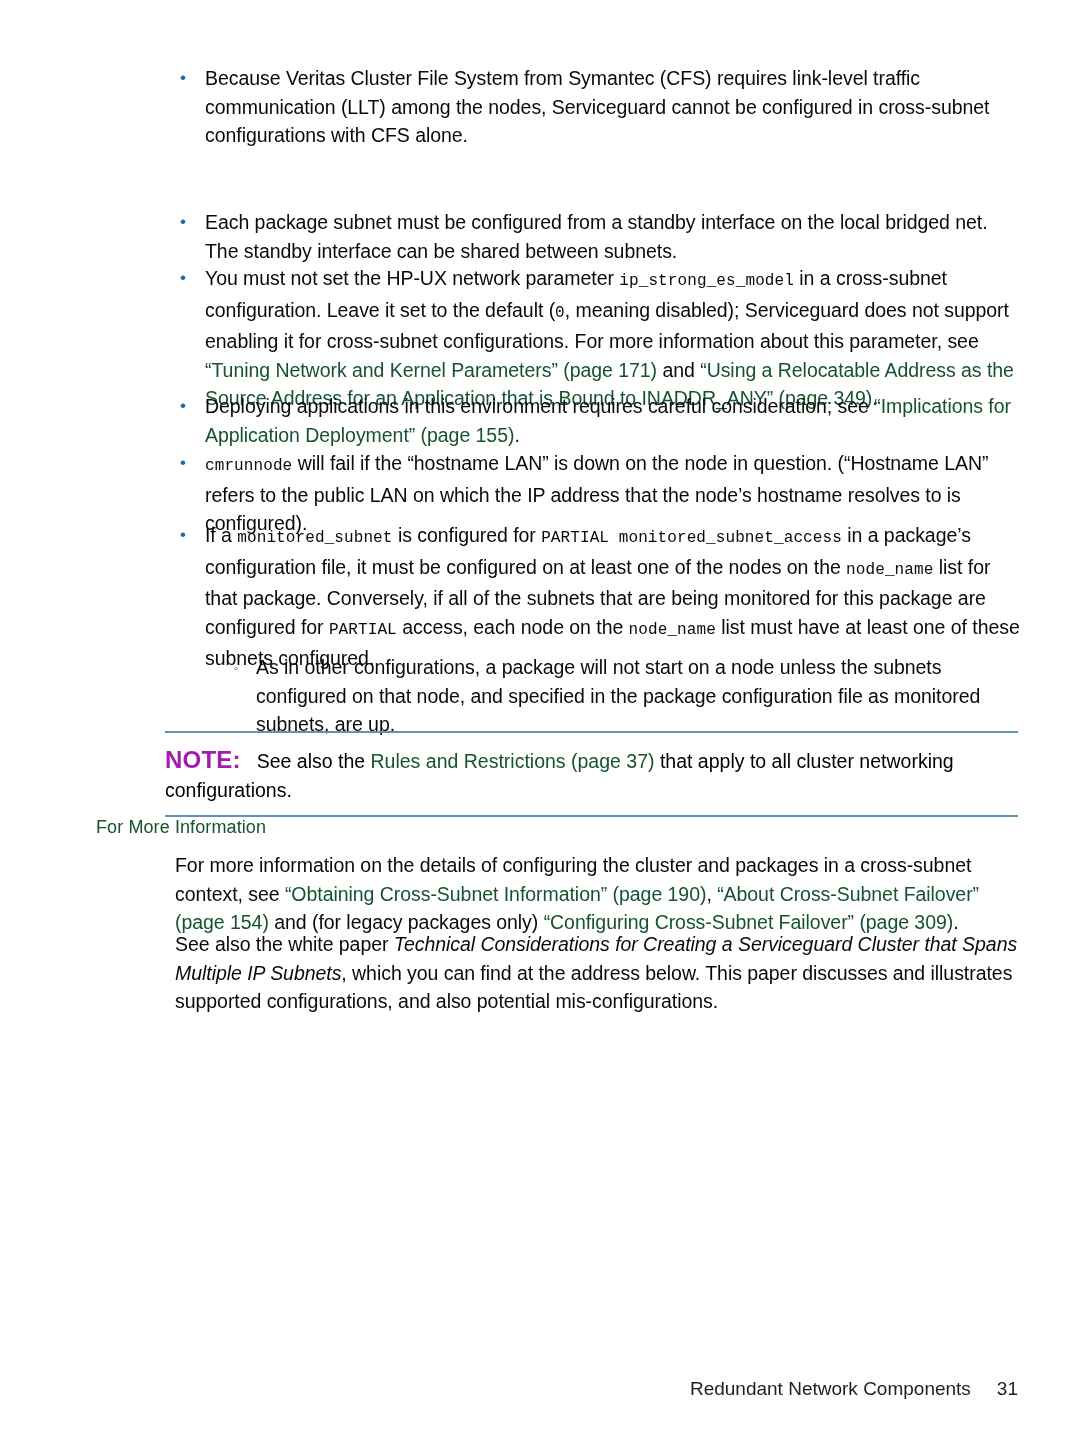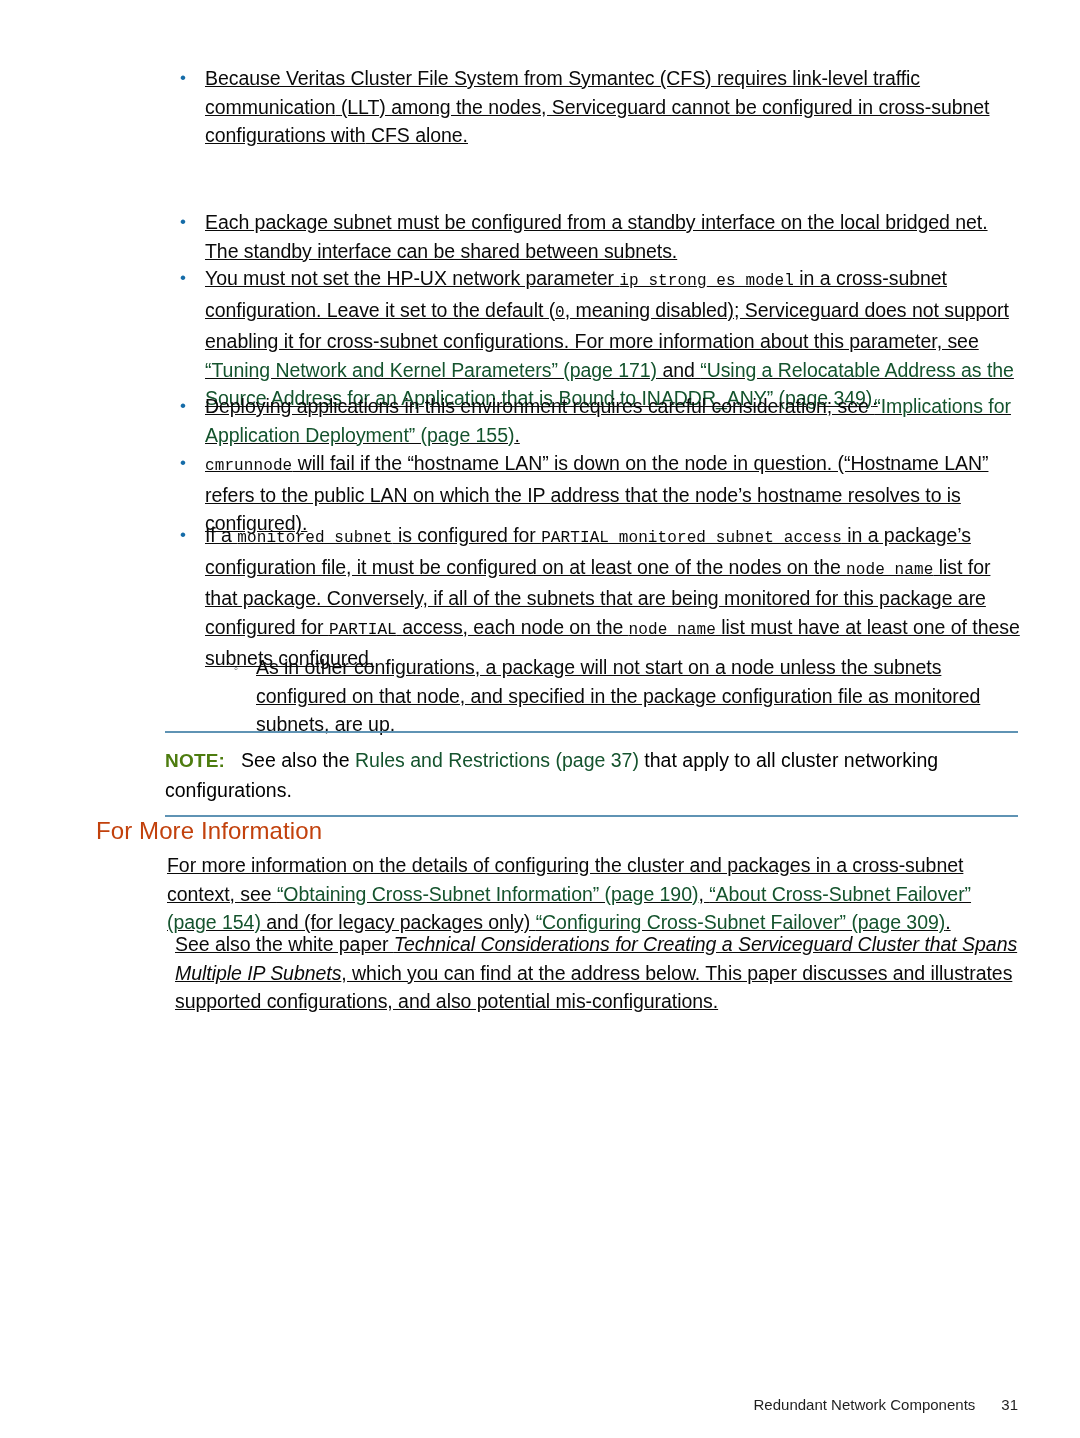--- a/index.html
+++ b/index.html
@@ -20,21 +20,20 @@
     position: absolute;
     inset: 0;
   }
 
   
   .body-text {
     font-size: 19.5px;
     line-height: 28.6px;
     color: #0a0a0a;
     letter-spacing: -0.05px;
-    text-decoration: underline;
   }
 
   
   .bullet-block {
     position: absolute;
     display: flex;
     align-items: flex-start;
   }
   .bullet-marker {
     width: 35px;
@@ -85,51 +84,50 @@
   }
   .note-rule {
     height: 2px;
     background: #5f93b4;
     width: 100%;
   }
   .note-rule.top { margin-bottom: 13px; }
   .note-rule.bottom { margin-top: 11px; }
   .note-label {
     font-weight: bold;
-    color: #4d7c0f;
-    font-size: 19px;
+    color: #a21caf;
+    font-size: 24px;
     letter-spacing: 0.2px;
   }
   .note-text {
     font-size: 19.5px;
     line-height: 28.6px;
   }
   .note-gap { display: inline-block; width: 16px; }
 
   
   .section-heading {
     position: absolute;
     left: 96px;
     top: 817px;
-    font-size: 24px;
-    color: #c2410c;
+    font-size: 18px;
+    color: #14532d;
     letter-spacing: 0.1px;
   }
 
   
   .footer {
     position: absolute;
     left: 0;
     right: 0;
     top: 1378px;
     text-align: right;
     padding-right: 62px;
-    font-size: 15px;
+    font-size: 19px;
     color: #1f1f1f;
-    margin-top: 18px;
   }
   .footer-page {
     display: inline-block;
     margin-left: 26px;
   }
 </style>
 </head>
 <body>
 
 <div class="page">
@@ -185,21 +183,21 @@
   <div class="note-box" style="top:731px;">
     <div class="note-rule top"></div>
     <div class="note-text">
       <span class="note-label">NOTE:</span><span class="note-gap"></span><span>See also the </span><span class="lnk">Rules and Restrictions (page 37)</span><span> that apply to all cluster networking configurations.</span>
     </div>
     <div class="note-rule bottom"></div>
   </div>
 
   <div class="section-heading">For More Information</div>
 
-  <div class="para-indent body-text" style="left:167px; top:851px; width:848px;">
+  <div class="para-indent body-text" style="left:175px; top:851px; width:848px;">
     <span>For more information on the details of configuring the cluster and packages in a cross-subnet context, see </span><span class="lnk">“Obtaining Cross-Subnet Information” (page 190)</span><span>, </span><span class="lnk">“About Cross-Subnet Failover” (page 154)</span><span> and (for legacy packages only) </span><span class="lnk">“Configuring Cross-Subnet Failover” (page 309)</span><span>.</span>
   </div>
 
   <div class="para-indent body-text" style="left:175px; top:930px; width:850px;">
     <span>See also the white paper </span><span class="ital">Technical Considerations for Creating a Serviceguard Cluster that Spans Multiple IP Subnets</span><span>, which you can find at the address below. This paper discusses and illustrates supported configurations, and also potential mis-configurations.</span>
   </div>
 
   <div class="footer">
     <span>Redundant Network Components</span><span class="footer-page">31</span>
   </div>

